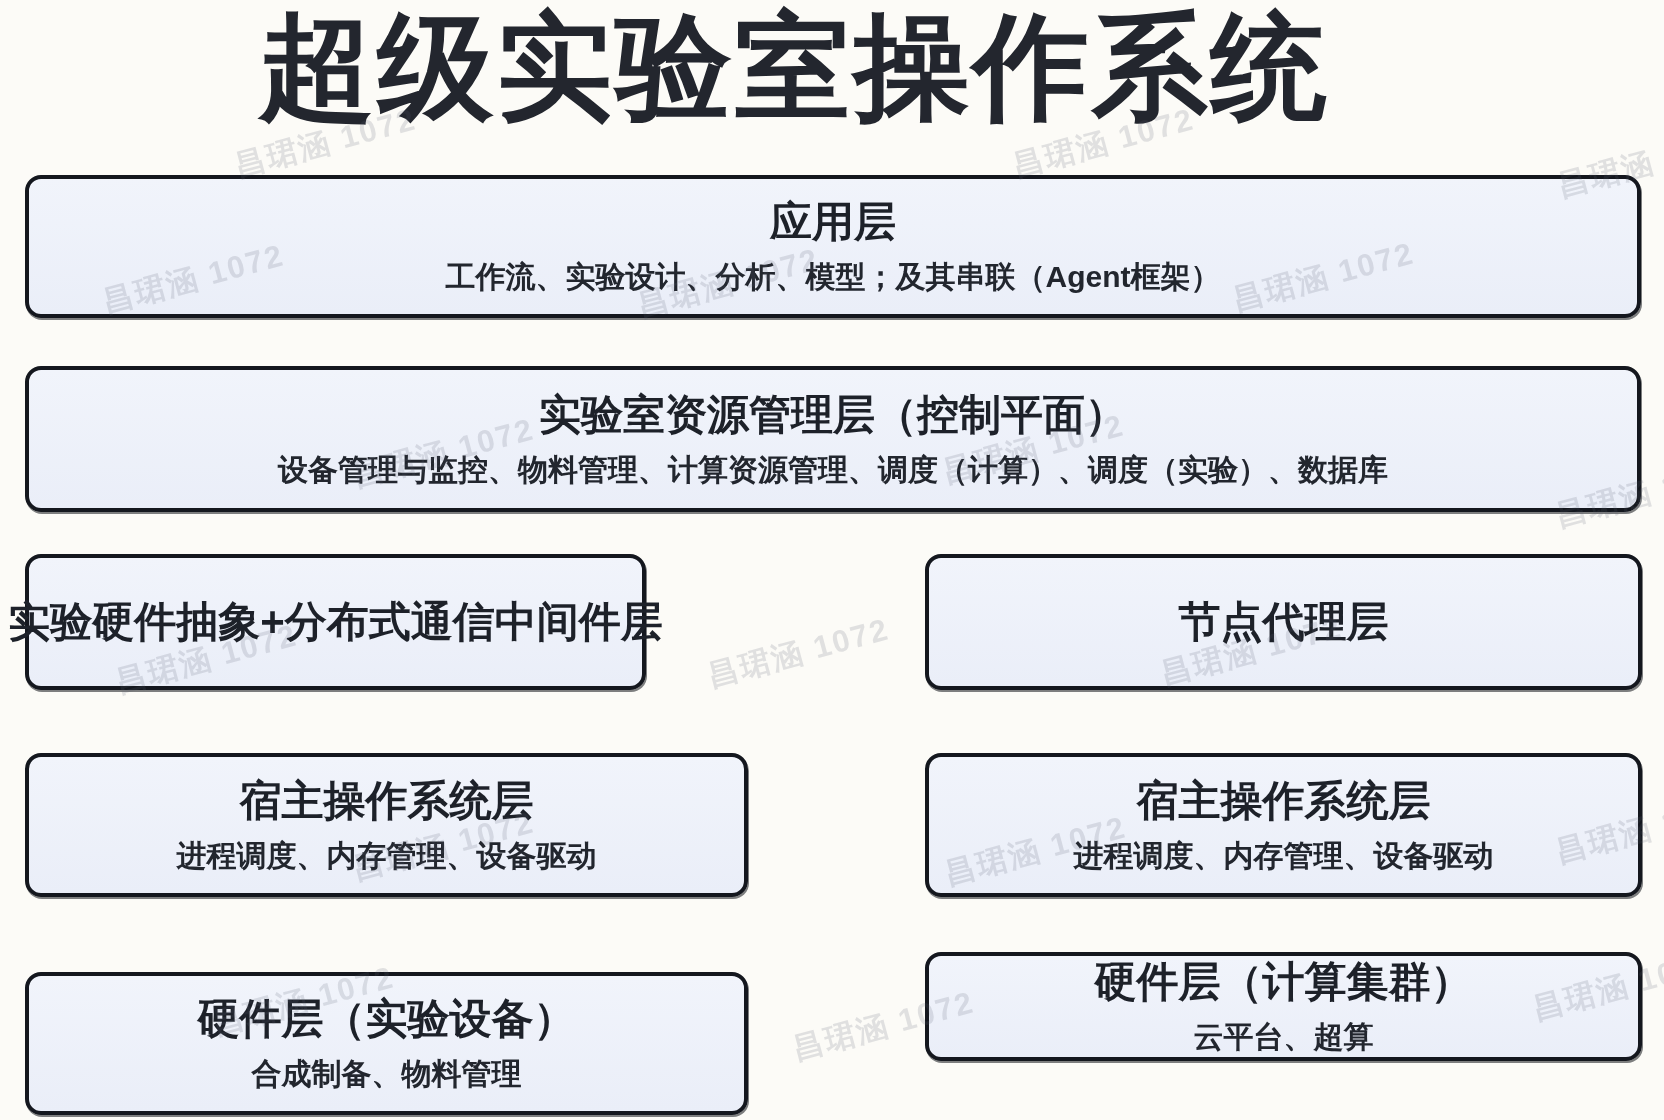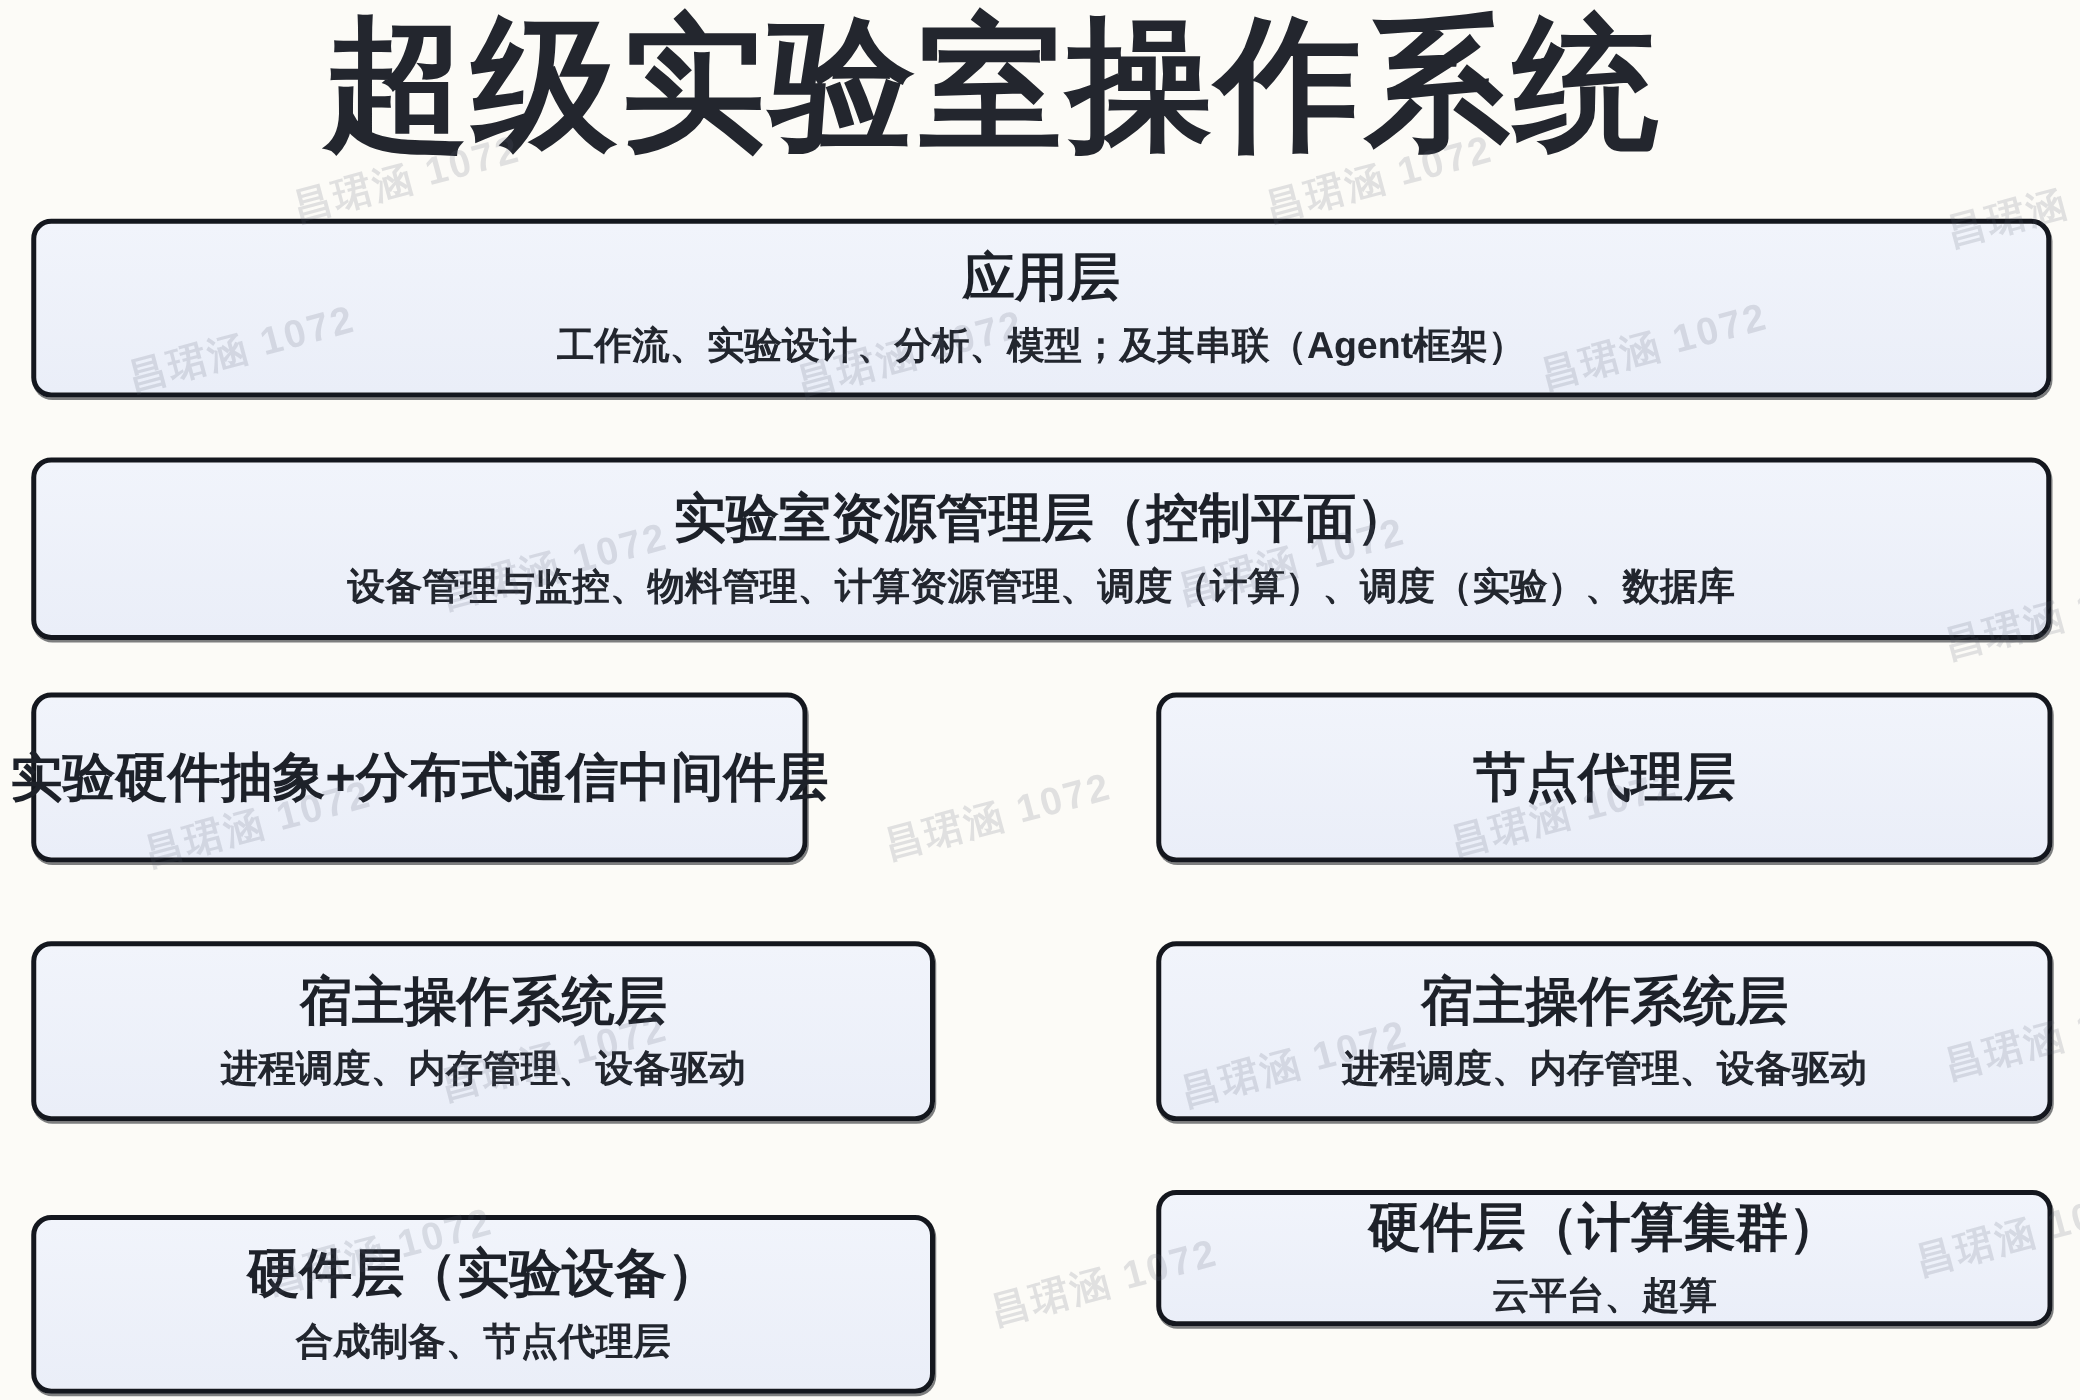--- a/index.html
+++ b/index.html
@@ -112,21 +112,21 @@
   <div class="layer-subtitle">进程调度、内存管理、设备驱动</div>
 </div>
 
 <div class="layer-box pos-hostr">
   <div class="layer-title">宿主操作系统层</div>
   <div class="layer-subtitle">进程调度、内存管理、设备驱动</div>
 </div>
 
 <div class="layer-box pos-hwlab">
   <div class="layer-title">硬件层（实验设备）</div>
-  <div class="layer-subtitle">合成制备、节点代理层</div>
+  <div class="layer-subtitle">合成制备、物料管理</div>
 </div>
 
 <div class="layer-box pos-hwcomp">
   <div class="layer-title">硬件层（计算集群）</div>
   <div class="layer-subtitle">云平台、超算</div>
 </div>
 
 <div class="watermark" style="left: 232px; top: 122px;">昌珺涵 1072</div>
 <div class="watermark" style="left: 1010px; top: 122px;">昌珺涵 1072</div>
 <div class="watermark" style="left: 1555px; top: 142px;">昌珺涵 1072</div>

